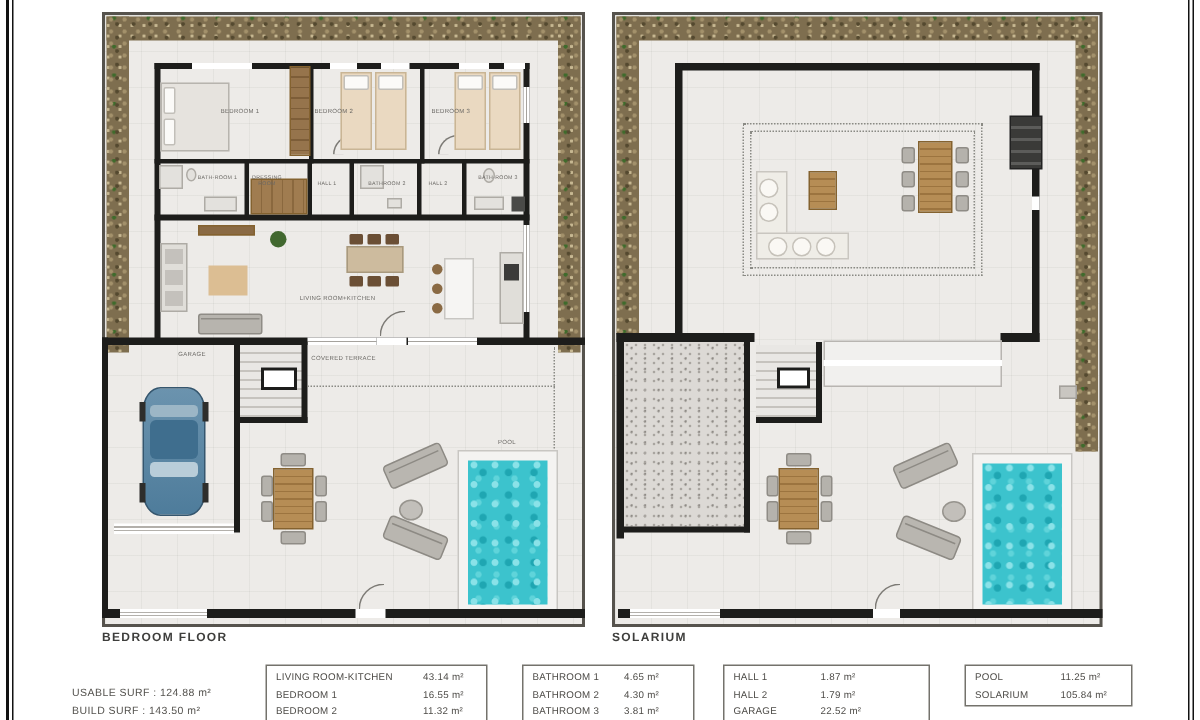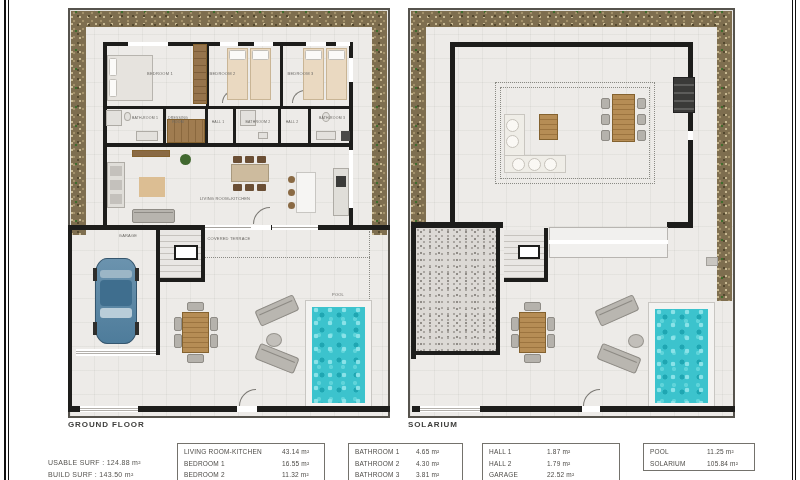--- a/index.html
+++ b/index.html
@@ -257,21 +257,21 @@
   <div class="chair" style="left:547px;top:334px;width:8px;height:14px"></div>
   <div class="lounger" style="left:596px;top:302px;width:42px;height:17px;transform:rotate(-24deg)"></div>
   <div class="lounger" style="left:598px;top:350px;width:42px;height:17px;transform:rotate(22deg)"></div>
   <div class="a" style="left:628px;top:334px;width:16px;height:14px;border-radius:50%;background:#c2bfba;border:1px solid #97948e"></div>
 
   <div class="wall" style="left:412px;top:406px;width:323px;height:6px"></div>
   <div class="gate" style="left:420px;top:406px;width:60px;height:6px"></div>
   <div class="a" style="left:582px;top:406px;width:18px;height:6px;background:#fff"></div>
   <div class="arc" style="left:583px;top:389px;width:17px;height:17px"></div>
 
-  <div class="caption" style="left:68px;top:420px">GROUND FLOOR</div>
+  <div class="caption" style="left:68px;top:420px">BEDROOM FLOOR</div>
   <div class="caption" style="left:408px;top:420px">SOLARIUM</div>
   <div class="surf" style="left:48px;top:459px">USABLE SURF : 124.88 m²</div>
   <div class="surf" style="left:48px;top:471px">BUILD SURF : 143.50 m²</div>
 
   <div class="atable" style="left:177px;top:443px;width:148px;height:42px">
     <div class="row">
       <span class="n">LIVING ROOM-KITCHEN</span>
       <span class="v" style="width:36px">43.14 m²</span>
     </div>
     <div class="row">

